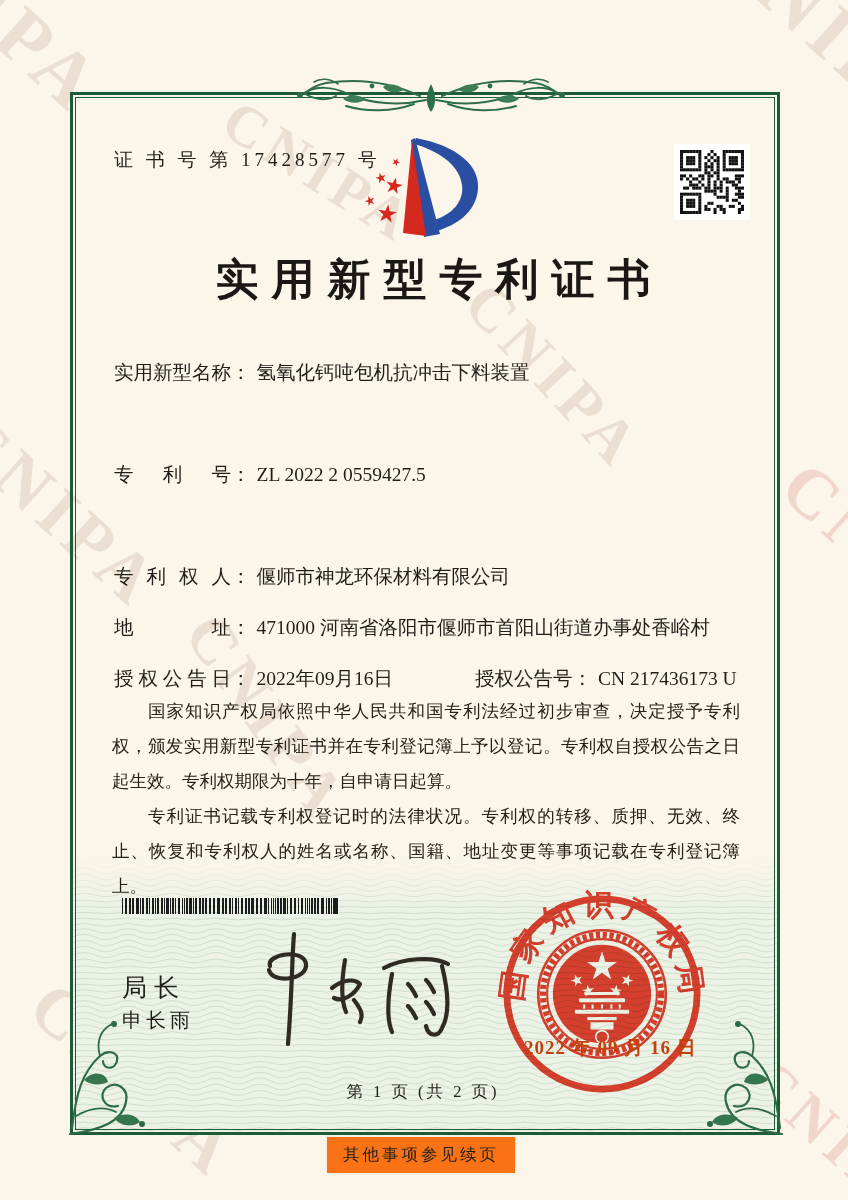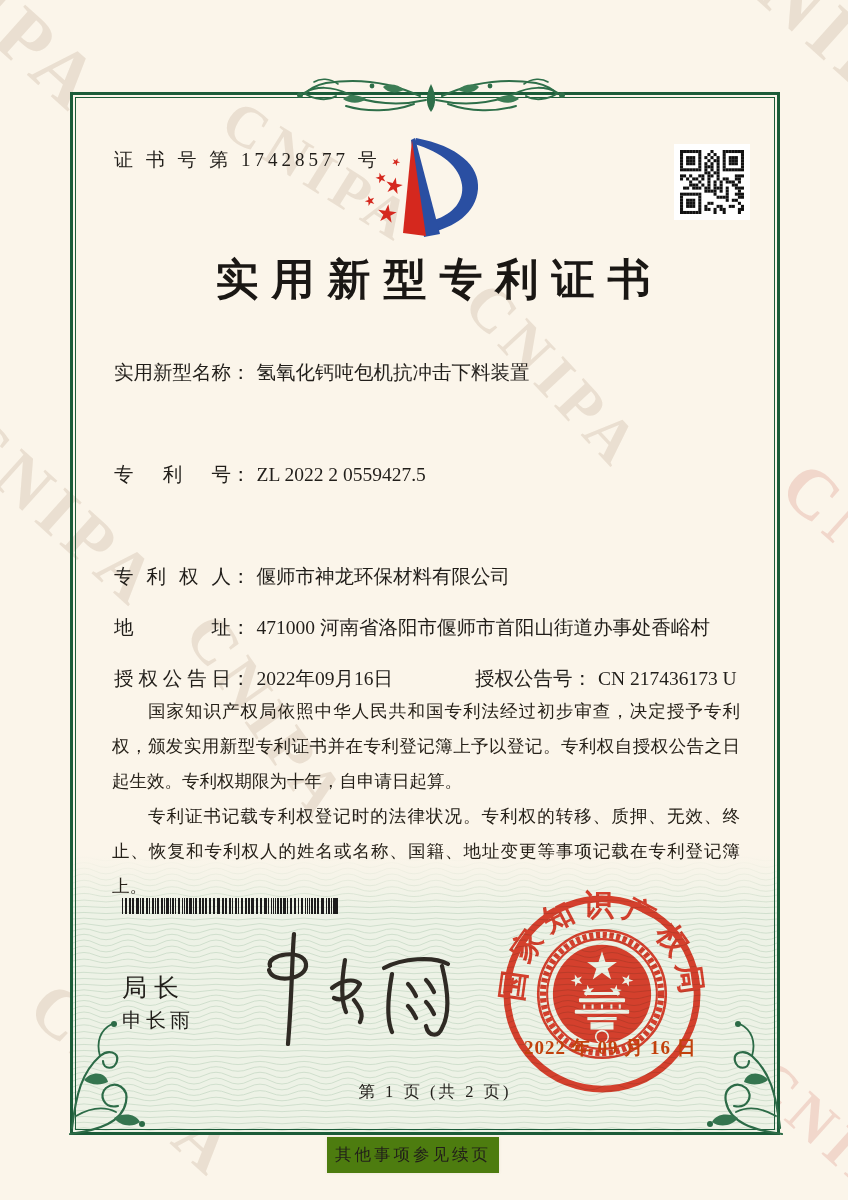--- a/index.html
+++ b/index.html
@@ -33,23 +33,23 @@
   .body-text{left:112px;top:694px;width:628px;font-size:17.5px;line-height:35px;
              text-align:justify;z-index:4;color:#262119;}
   .body-text p{margin:0;text-indent:2.05em;}
   #barcode{position:absolute;left:122px;top:898px;z-index:4;}
   .director-title{left:122px;top:971px;font-size:25px;letter-spacing:7px;z-index:4;}
   .director-name{left:122px;top:1007px;font-size:20px;letter-spacing:4px;z-index:4;text-align:center;}
   .signature{left:242px;top:926px;z-index:5;}
   .seal{left:487px;top:879px;z-index:5;mix-blend-mode:multiply;}
   .seal-date{left:524px;top:1035px;font-size:19px;letter-spacing:1px;font-weight:bold;
              color:#c2410c;z-index:6;white-space:nowrap;}
-  .page-no{left:80px;width:710px;top:1081px;text-align:center;font-size:16.5px;
+  .page-no{left:68px;width:710px;top:1081px;text-align:center;font-size:16.5px;
            letter-spacing:3px;z-index:4;}
-  .cont-box{left:327px;top:1137px;width:172px;height:36px;background:#4d7c0f;z-index:4;
+  .cont-box{left:327px;top:1137px;width:188px;height:36px;background:#f97316;z-index:4;
             display:flex;align-items:center;justify-content:center;font-size:16.5px;
             letter-spacing:3px;box-shadow:0 0 3px rgba(120,100,70,.12);}
   .ornament-top{left:286px;top:66px;z-index:3;}
   .corner-fl{position:absolute;z-index:3;}
   .corner-bl{left:56px;top:1016px;}
   .corner-br{left:692px;top:1016px;transform:scaleX(-1);}
 </style>
 </head>
 <body>
 

